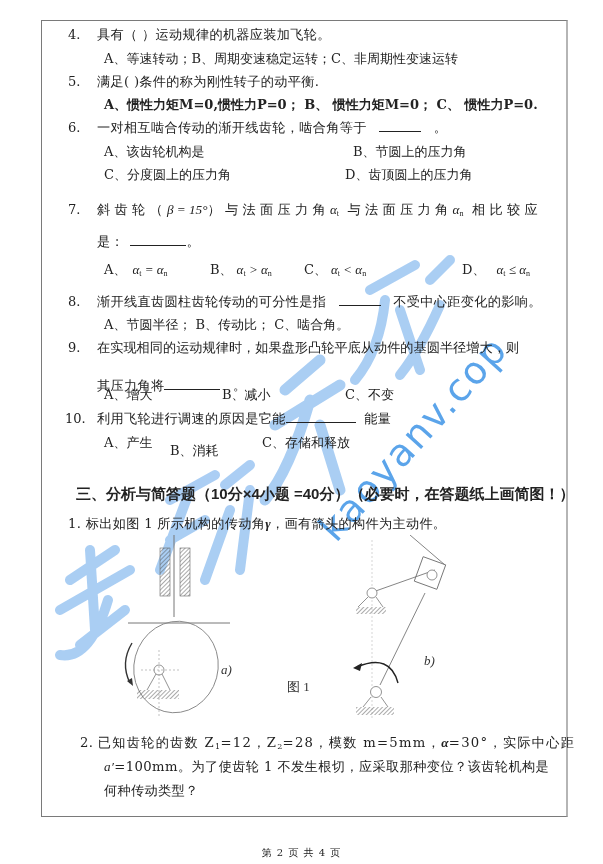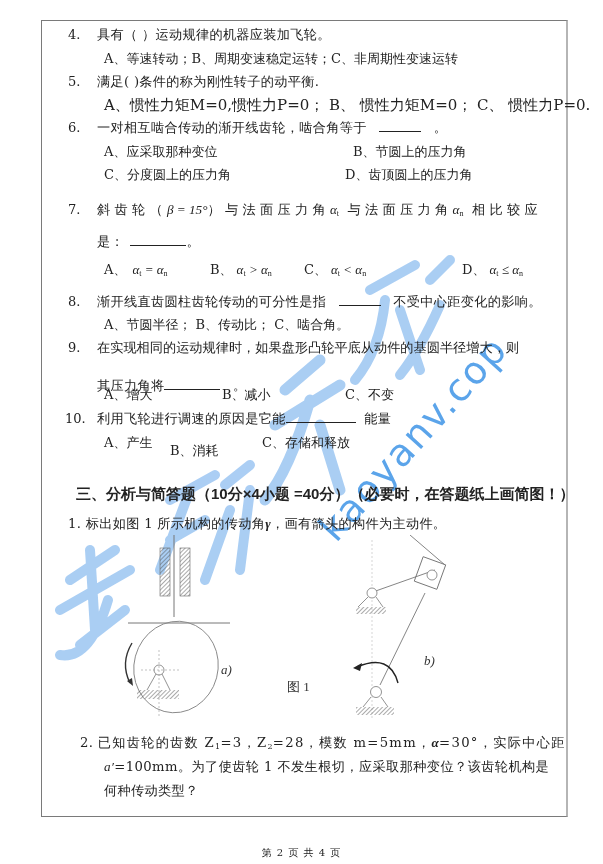--- a/index.html
+++ b/index.html
@@ -38,29 +38,29 @@
 <div class="wm" style="left:310px; top:520px; color:#4a9be8; font-family:'DejaVu Sans','Liberation Sans',sans-serif; font-size:38px; transform:rotate(-48deg); transform-origin:left top; letter-spacing:2px; z-index:0; opacity:0.9;">kaoyanv.cop</div>
 
 <div class="frame"></div>
 
 <div class="num" style="left:68px; top:26px;">4.</div>
 <div class="line" style="left:97px; top:26px;text-align:right;">具有（      ）运动规律的机器应装加飞轮。</div>
 <div class="opt" style="left:104px; top:50px;">A、等速转动；B、周期变速稳定运转；C、非周期性变速运转</div>
 
 <div class="num" style="left:68px; top:73px;">5.</div>
 <div class="line" style="left:97px; top:73px;">满足(    )条件的称为刚性转子的动平衡.</div>
-<div class="opt" style="left:104px; top:96px; font-size:15px;">A、惯性力矩M=0,惯性力P=0；  B、  惯性力矩M=0；  C、  惯性力P=0.</div>
+<div class="opt" style="left:104px; top:96px; font-size:13px;font-weight:bold;">A、惯性力矩M=0,惯性力P=0；  B、  惯性力矩M=0；  C、  惯性力P=0.</div>
 
 <div class="num" style="left:68px; top:119px;">6.</div>
 <div class="line" style="left:97px; top:119px;">
   <span>一对相互啮合传动的渐开线齿轮，啮合角等于</span>
   <span class="blank" style="width:42px; margin:0 8px;"></span>
   <span>。</span>
 </div>
-<div class="opt" style="left:104px; top:143px;">A、应采取那种变位</div>
+<div class="opt" style="left:104px; top:143px;">A、该齿轮机构是</div>
 <div class="opt" style="left:345px; top:143px;margin-left:8px;">B、节圆上的压力角</div>
 <div class="opt" style="left:104px; top:166px;">C、分度圆上的压力角</div>
 <div class="opt" style="left:345px; top:166px;">D、齿顶圆上的压力角</div>
 
 <div class="num" style="left:68px; top:201px;">7.</div>
 <div class="line wide" style="left:97px; top:201px;">
   <span>斜齿轮（</span><span class="math" style="letter-spacing:0;">β = 15°</span><span>）与法面压力角</span><span class="math" style="letter-spacing:0;"><span>α</span><sub>t</sub></span> <span>与法面压力角</span><span class="math" style="letter-spacing:0;"><span>α</span><sub>n</sub></span> <span>相比较应</span>
 </div>
 <div class="line" style="left:97px; top:233px;">
   <span>是：</span>
@@ -69,21 +69,21 @@
 <div class="opt" style="left:104px; top:261px;">
   <span>A、</span><span class="math" style="margin-left:6px;">α<sub>t</sub> = α<sub>n</sub></span>
 </div>
 <div class="opt" style="left:210px; top:261px;">
   <span>B、</span><span class="math" style="margin-left:4px;">α<sub>t</sub> &gt; α<sub>n</sub></span>
 </div>
 <div class="opt" style="left:304px; top:261px;">
   <span>C、</span><span class="math" style="margin-left:4px;">α<sub>t</sub> &lt; α<sub>n</sub></span>
 </div>
 <div class="opt" style="left:462px; top:261px;">
-  <span>D、</span><span class="math" style="margin-left:4px;">α<sub>t</sub> ≤ α<sub>n</sub></span>
+  <span>D、</span><span class="math" style="margin-left:11px;">α<sub>t</sub> ≤ α<sub>n</sub></span>
 </div>
 
 <div class="num" style="left:68px; top:293px;">8.</div>
 <div class="line" style="left:97px; top:293px;">
   <span>渐开线直齿圆柱齿轮传动的可分性是指</span>
   <span class="blank" style="width:42px; margin:0 8px;"></span>
   <span>不受中心距变化的影响。</span>
 </div>
 <div class="opt" style="left:104px; top:316px;">A、节圆半径；  B、传动比；  C、啮合角。</div>
 
@@ -157,20 +157,20 @@
       <rect x="256" y="172" width="38" height="8" fill="url(#hatch)"></rect>
       <path d="M257 132 Q290 118 298 148" fill="none" stroke="#222" stroke-width="1.4"></path>
       <polygon points="253,133 262,128 260,136" fill="#222"></polygon>
       <text x="324" y="130" font-family="Liberation Serif, serif" font-style="italic" font-size="13" fill="#333">b)</text>
     </g>
   </svg>
 </div>
 
 <div class="line" style="left:80px; top:734px;">
   <span>2.</span>
-  <span style="letter-spacing:1.3px;text-align:center;">已知齿轮的齿数 Z</span><sub>1</sub><span style="letter-spacing:1.3px;">=3，Z</span><sub>2</sub><span style="letter-spacing:1.3px;">=28，模数 m=5mm，</span><span class="math" style="font-weight:bold;">α</span><span style="letter-spacing:1.3px;">=30°，实际中心距</span>
+  <span style="letter-spacing:1.3px;text-align:center;">已知齿轮的齿数 Z</span><sub>1</sub><span style="letter-spacing:1.3px;">=12，Z</span><sub>2</sub><span style="letter-spacing:1.3px;">=28，模数 m=5mm，</span><span class="math" style="font-weight:bold;">α</span><span style="letter-spacing:1.3px;">=30°，实际中心距</span>
 </div>
 <div class="line" style="left:104px; top:758px; letter-spacing:0.4px;">
   <span class="math">a′</span><span>=100mm。为了使齿轮 1 不发生根切，应采取那种变位？该齿轮机构是</span>
 </div>
 <div class="line" style="left:104px; top:782px;">何种传动类型？</div>
 
 <div class="footer">第 2 页 共 4 页</div>
 
 </body></html>

